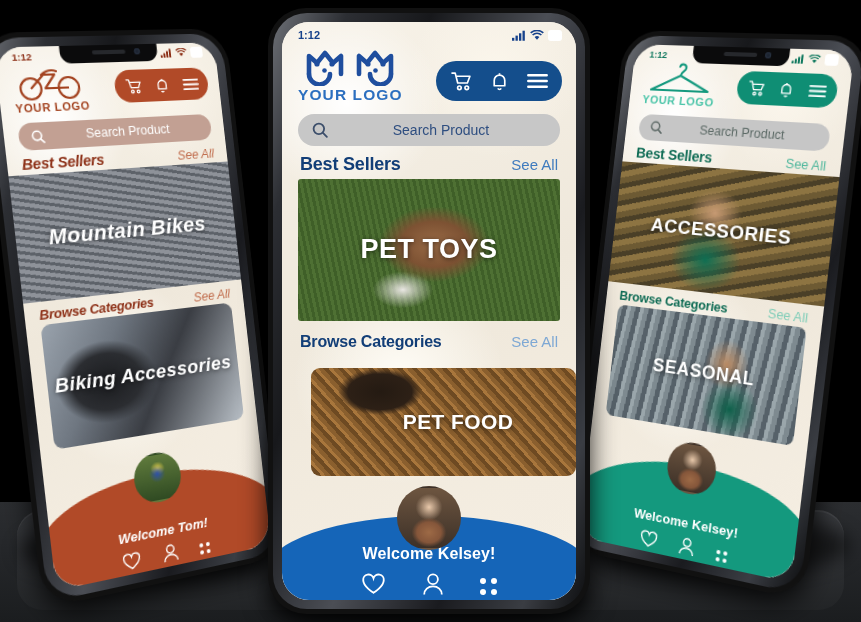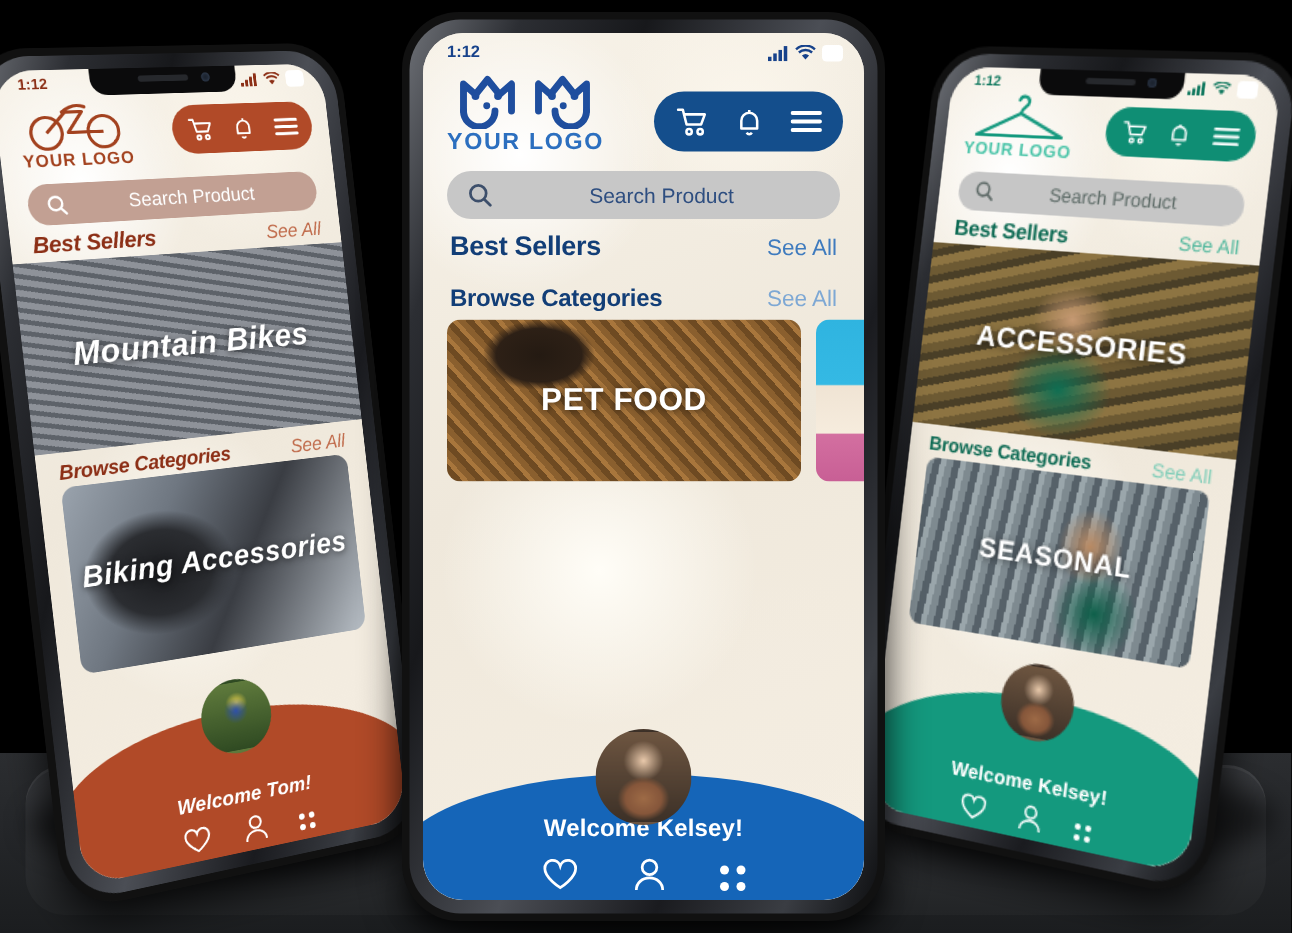--- a/index.html
+++ b/index.html
@@ -435,27 +435,30 @@
               <circle cx="6" cy="6" r="4.6"></circle>
               <path d="M9.6 9.6 13 13" stroke-linecap="round"></path>
             </svg>
           <span class="search-ph" style="color:#2E4E80;font-size:14px;">Search Product</span>
         </div>
 
         <div class="sec-row" style="padding:8px 18px 4px;">
           <span class="sec-title" style="color:#123E77;font-size:18px;">Best Sellers</span>
           <span class="sec-link" style="color:#3F7BBE;font-size:15px;">See All</span>
         </div>
+        <div class="card ph-grass" style="height:142px;margin:0 16px;border-radius:3px;">
+          <span class="cap" style="font-size:27px;letter-spacing:.5px;">PET TOYS</span>
+        </div>
 
         <div class="sec-row" style="padding:12px 18px 4px;">
           <span class="sec-title" style="color:#123E77;font-size:16px;">Browse Categories</span>
           <span class="sec-link" style="color:#7EA8D4;font-size:15px;">See All</span>
         </div>
         <div style="position:relative;z-index:6;display:flex;gap:10px;padding-left:16px;overflow:hidden;">
-          <div class="card ph-kibble" style="height:108px;width:236px;margin:0;border-radius:9px;flex:none;">
+          <div class="card ph-kibble" style="height:108px;width:236px;margin:13px;border-radius:9px;flex:none;padding-left:29px;">
             <span class="cap" style="font-size:21px;letter-spacing:.4px;">PET FOOD</span>
           </div>
           <div class="card ph-peek" style="height:108px;width:90px;margin:0;border-radius:9px;flex:none;"></div>
         </div>
 
         <div class="footer" style="height:84px;">
           <div class="foot-bg" style="background:#1565B8;"></div>
           <div class="avatar" style="top:-30px;width:60px;height:60px;"></div>
           <div class="foot-inner" style="padding-bottom:10px;">
             <span class="welcome" style="font-size:16px;">Welcome Kelsey!</span>

